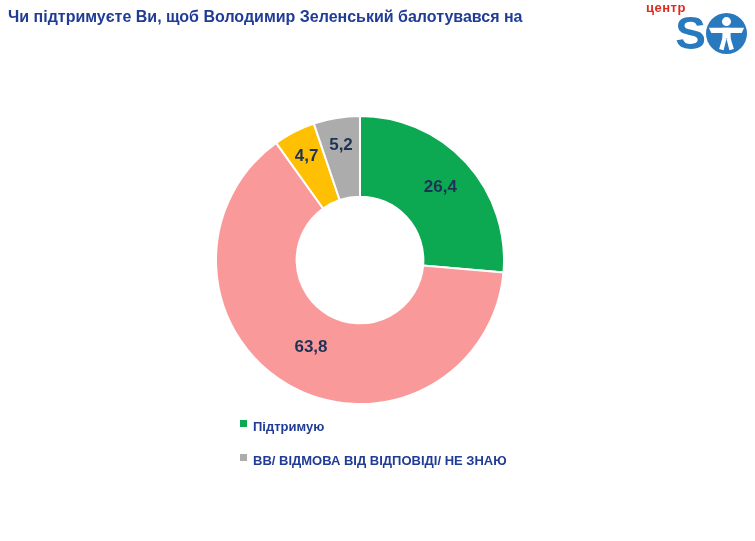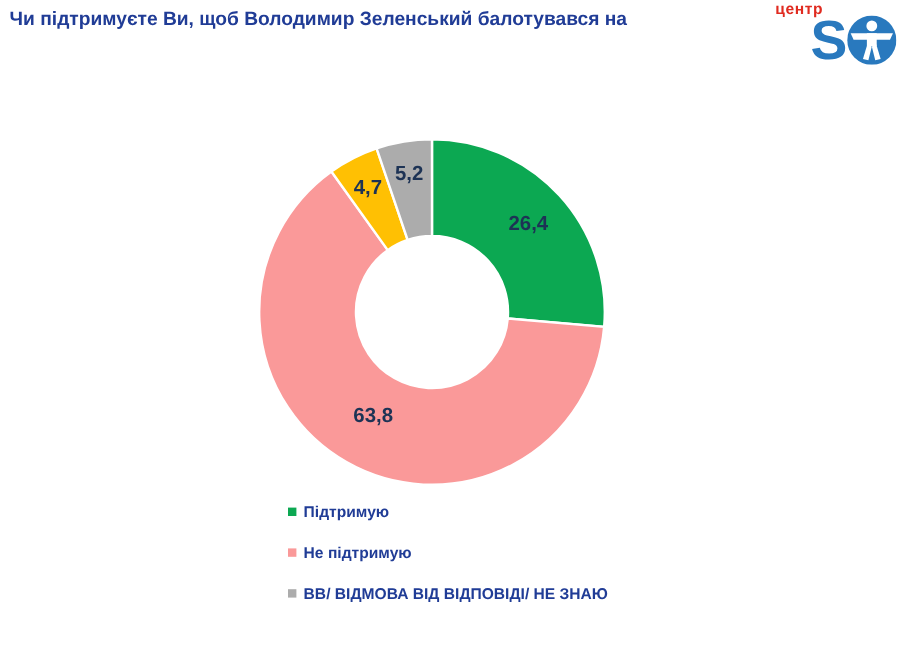--- a/index.html
+++ b/index.html
@@ -34,21 +34,21 @@
   .logo-row .man { width: 41px; height: 41px; margin: 0 1px; flex: 0 0 auto; }
   .chart-wrap { position: absolute; left: 215px; top: 115px; width: 290px; height: 290px; }
   .slice-label {
     font-family: "Liberation Sans", sans-serif;
     font-size: 17px; font-weight: bold;
   }
   .legend {
     position: absolute; left: 240px; top: 420px;
     display: flex; flex-direction: column; gap: 21px;
   }
-  .legend-item { display: flex; align-items: center; }
+  .legend-item { display: flex; }
   .swatch { width: 7px; height: 7px; margin-right: 6px; flex: 0 0 auto; }
   .legend-label {
     font-size: 13px; font-weight: bold;
     color: #203C96; white-space: nowrap; line-height: 13px;
   }
 </style>
 </head>
 <body>
 
 <div class="title">
@@ -82,20 +82,16 @@
       <text x="126.0" y="29.6" text-anchor="middle" dominant-baseline="central" fill="#1D3355" class="slice-label">5,2</text>
     </svg>
 </div>
 
 <div class="legend">
   <div class="legend-item">
     <span class="swatch" style="background-color: rgb(12, 168, 82);"></span>
     <span class="legend-label">Підтримую</span>
   </div>
   <div class="legend-item">
-    <span class="swatch" style="background-color: rgb(250, 153, 153);"></span>
-    <span class="legend-label">Не підтримую</span>
-  </div>
-  <div class="legend-item">
     <span class="swatch" style="background-color: rgb(172, 172, 172);"></span>
     <span class="legend-label">ВВ/ ВІДМОВА ВІД ВІДПОВІДІ/ НЕ ЗНАЮ</span>
   </div>
 </div>
 
 </body></html>

